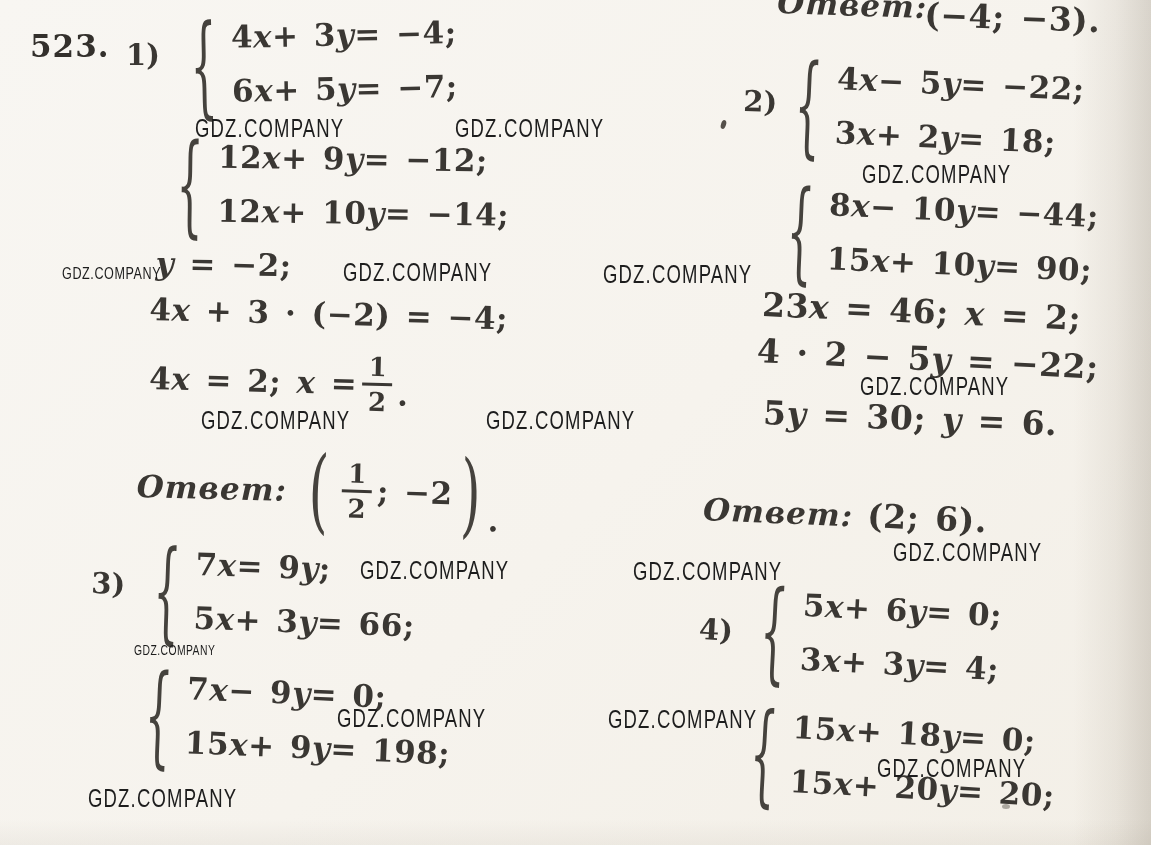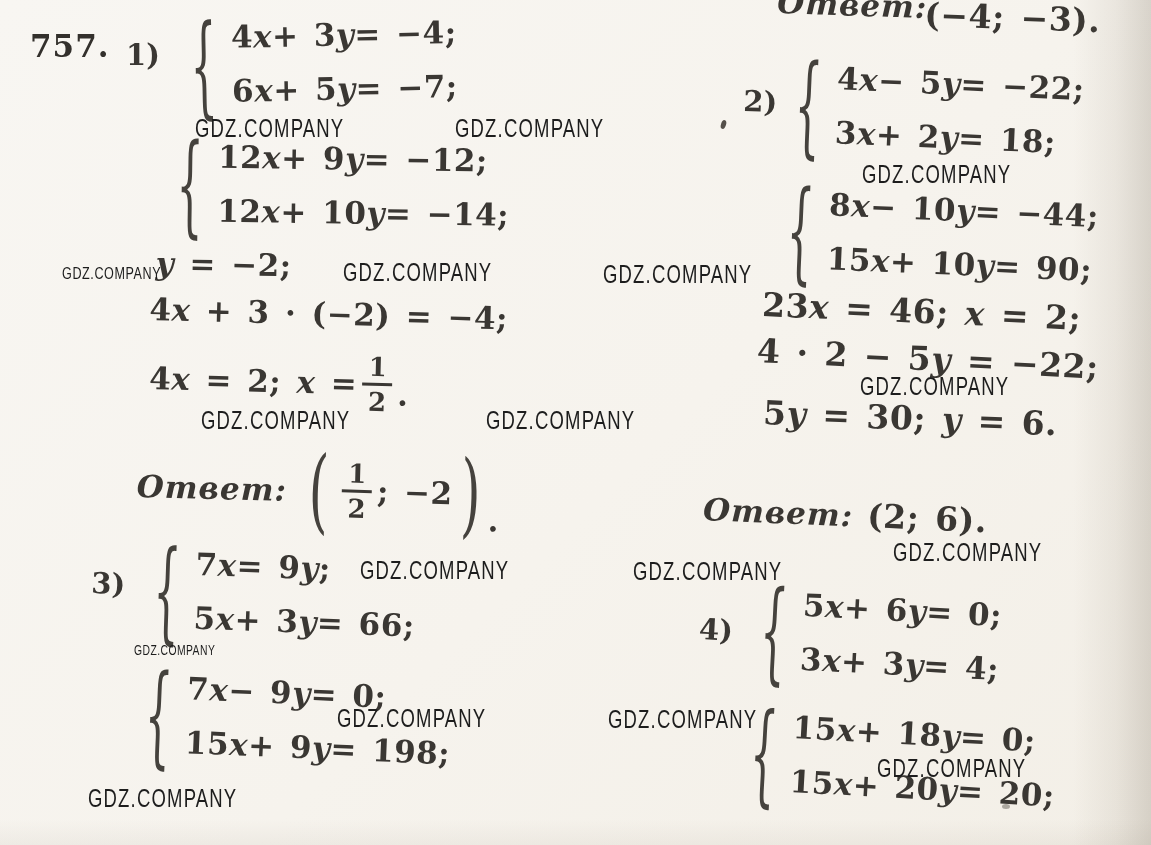--- a/index.html
+++ b/index.html
@@ -67,21 +67,21 @@
 
 <div class="page">
 
   <div class="abs" style="left:778px;top:-16px;transform:rotate(2deg);">
     <span class="otvet">Ответ:</span>
   </div>
   <div class="abs" style="left:925px;top:-4px;transform:rotate(2deg);">
     <span class="math-line big">(−4; −3).</span>
   </div>
 
-  <div class="abs pnum" style="left:30px;top:28px;">757.</div>
+  <div class="abs pnum" style="left:30px;top:28px;">523.</div>
   <div class="abs plabel" style="left:126px;top:38px;">1)</div>
   <div class="abs plabel" style="left:744px;top:84px;transform:rotate(2deg);">2)</div>
   <div class="abs plabel" style="left:92px;top:566px;transform:rotate(2deg);">3)</div>
   <div class="abs plabel" style="left:700px;top:612px;transform:rotate(3deg);">4)</div>
 
   <div class="abs system" style="left:176px;top:12px;transform:rotate(-1.2deg);">
     <span class="brace">{</span>
     <div class="sys-lines">
       <div class="math-line">4<i>x</i> + 3<i>y</i> = −4;</div>
       <div class="math-line">6<i>x</i> + 5<i>y</i> = −7;</div>

